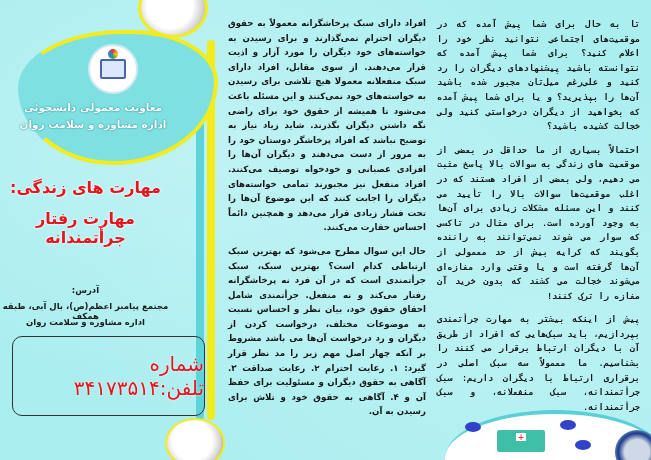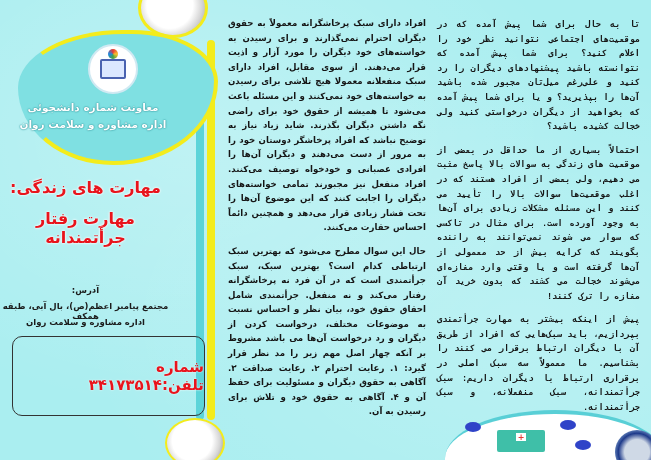--- a/index.html
+++ b/index.html
@@ -80,21 +80,21 @@
     }
     .addr-label { top: 285px; }
     .addr-line.a1 { top: 301px; }
     .addr-line.a2 { top: 317px; }
     .phone-box {
       position: absolute; left: 12px; top: 336px; width: 193px; height: 80px;
       border: 1.5px solid #333; border-radius: 10px;
       display: flex; align-items: center; justify-content: center;
     }
     .phone-text {
-      direction: rtl; color: #e8141c; font-weight: bold; font-size: 15px;
+      direction: rtl; color: #e8141c; font-weight: normal; font-size: 20px;
       text-shadow: 0 0 2px #ffffff;
       margin-left: 36px;
     }
 
     
     .col {
       position: absolute; direction: rtl; text-align: justify;
       font-size: 8.6px; font-weight: bold; color: #151515; line-height: 14.6px;
     }
     .col p { margin-bottom: 9px; }
@@ -134,21 +134,21 @@
     <div class="cyan-stripe"></div>
     <div class="yellow-stripe"></div>
     <div class="top-blob"></div>
 
     <div class="logo">
       <div class="logo-inner">
         <div class="logo-dot"></div>
       </div>
     </div>
 
-    <div class="org-line l1">معاونت شماره دانشجوئی</div>
+    <div class="org-line l1">معاونت معمولی دانشجوئی</div>
     <div class="org-line l2">اداره مشاوره و سلامت روان</div>
 
     <div class="title t1">مهارت های زندگی:</div>
     <div class="title t2">مهارت رفتار جرأتمندانه</div>
 
     <div class="addr-label">آدرس:</div>
     <div class="addr-line a1">مجتمع پیامبر اعظم(ص)، بال آبی، طبقه همکف</div>
     <div class="addr-line a2">اداره مشاوره و سلامت روان</div>
 
     <div class="phone-box">

